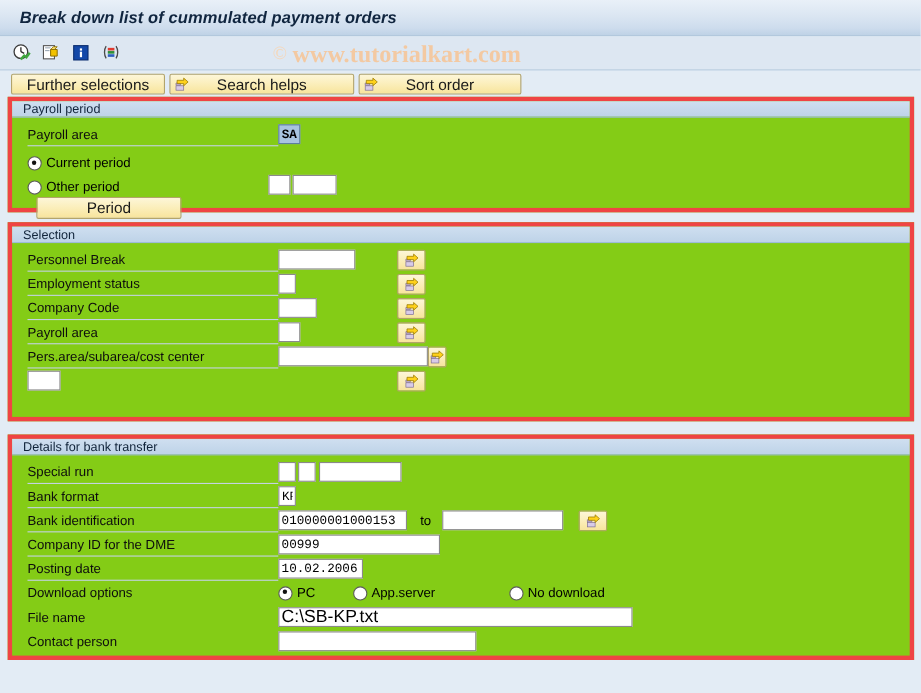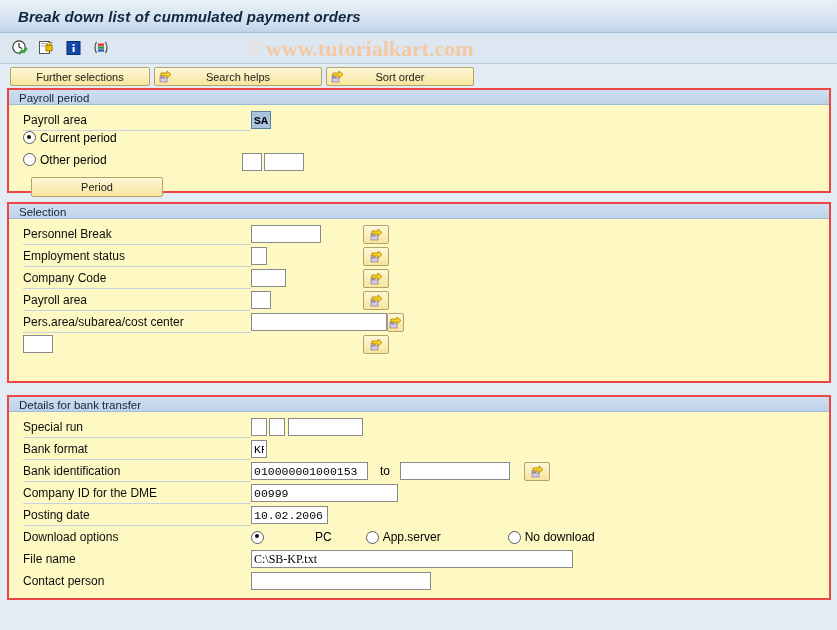--- a/index.html
+++ b/index.html
@@ -81,21 +81,21 @@
     display: flex;
     align-items: center;
     padding: 3px 0 2px 10px;
     background: #e3ecf5;
   }
   .sapbtn {
     height: 19px;
     border: 1px solid #b3a46a;
     border-radius: 2px;
     background: linear-gradient(to bottom, #fdf6d8 0%, #fbeeba 50%, #f7e49c 100%);
-    font-size: 11px;
+    font-size: 14px;
     color: #1a1a1a;
     display: flex;
     align-items: center;
     justify-content: center;
     cursor: pointer;
     margin-right: 4px;
     box-sizing: border-box;
     padding: 0 4px;
     position: relative;
   }
@@ -105,22 +105,22 @@
   .sapbtn .lbl { flex: 1; text-align: center; }
   .sapbtn .arrowicon {
     position: absolute;
     left: 3px;
     top: 1px;
   }
 
   
   .panel {
     margin: 0 6px 0 7px;
-    border: 2px solid #ef4444;
-    background: #fef9c3;
+    border: 4px solid #ef4444;
+    background: #84cc16;
     box-sizing: border-box;
   }
   .panel-header {
     height: 15px;
     background: linear-gradient(to bottom, #cfdff0 0%, #bed3e8 100%);
     border-bottom: 1px solid #9dbcd8;
     font-size: 11.5px;
     color: #11243a;
     padding: 1px 0 0 10px;
     box-sizing: border-box;
@@ -156,22 +156,22 @@
     background: #ffffff;
     font-family: "Liberation Mono", monospace;
     font-size: 11.5px;
     color: #000;
     padding: 0 2px;
     box-sizing: border-box;
     outline: none;
     line-height: 16px;
   }
   .sapinput.sans {
-    font-family: Liberation Serif, serif;
-    font-size: 12px;
+    font-family: Liberation Sans, sans-serif;
+    font-size: 16px;
   }
   .sapinput.sel {
     background: #a9c4e0;
     border: 1px solid #5d7f9e;
     font-weight: bold;
   }
 
   .matchbtn {
     width: 26px;
     height: 19px;
@@ -181,21 +181,21 @@
     display: inline-flex;
     align-items: center;
     justify-content: center;
     cursor: pointer;
     box-sizing: border-box;
   }
 
   
   .radio-row {
     display: flex;
-    align-items: flex-start;
+    align-items: flex-end;
     height: 22px;
     padding-left: 14px;
   }
   .radio {
     width: 11px;
     height: 11px;
     border-radius: 50%;
     border: 1px solid #5a5a5a;
     background: #fff;
     display: inline-block;
@@ -443,21 +443,21 @@
     </div>
 
     <div class="row">
       <div class="lbl-cell">Posting date</div>
       <input class="sapinput" style="width: 77px;" value="10.02.2006">
     </div>
 
     <div class="row">
       <div class="lbl-cell noline">Download options</div>
       <div style="display:flex;align-items:center;" id="download-options">
-          <span style="display: inline-flex; align-items: center; margin-left: 0px; gap: 47px;">
+          <span style="display: inline-flex; align-items: center; margin-left: 0px;">
             <span class="radio on"></span>
             <span class="radio-label">PC</span>
           </span>
           <span style="display: inline-flex; align-items: center; margin-left: 34px;">
             <span class="radio"></span>
             <span class="radio-label">App.server</span>
           </span>
           <span style="display: inline-flex; align-items: center; margin-left: 67px;">
             <span class="radio"></span>
             <span class="radio-label">No download</span>

